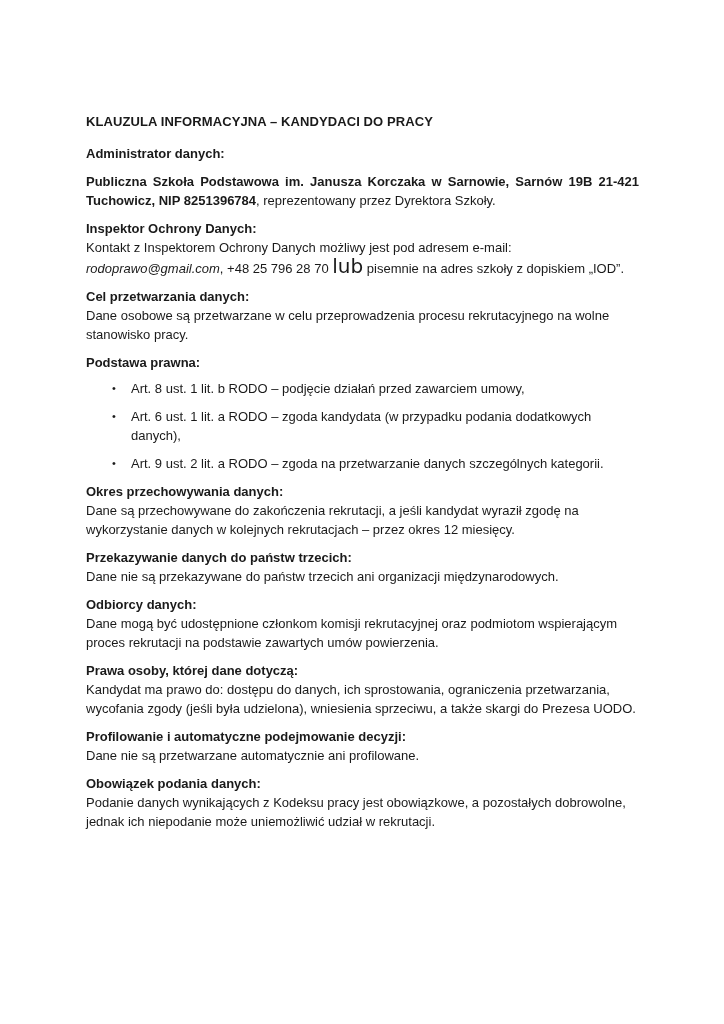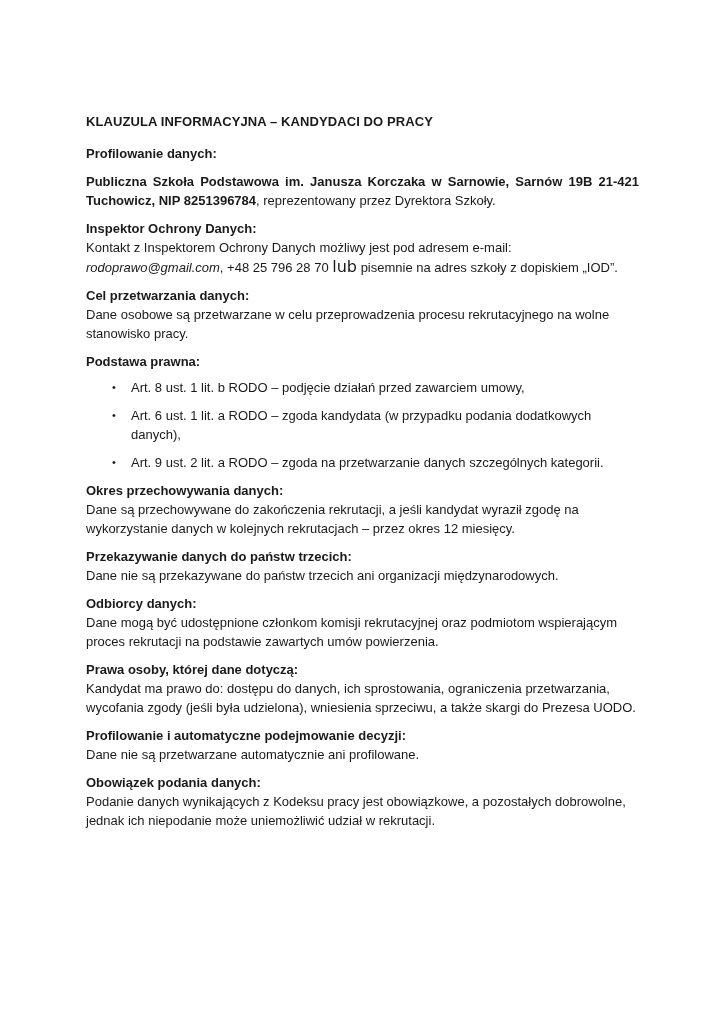--- a/index.html
+++ b/index.html
@@ -23,21 +23,21 @@
     font-weight: bold;
     margin-bottom: 13px;
     letter-spacing: 0.1px;
   }
   .block { margin-bottom: 9px; }
   .heading { font-weight: bold; }
   .body-text { font-weight: normal; }
   .justified { text-align: justify; }
   .bold-run { font-weight: bold; }
   .italic-run { font-style: italic; }
-  .alt-font-run { font-family: "DejaVu Sans", sans-serif; font-size: 16px; }
+  .alt-font-run { font-family: "DejaVu Sans", sans-serif; font-size: 20px; }
   ul.bullet-list {
     list-style: none;
     margin-top: 7px;
   }
   ul.bullet-list li {
     position: relative;
     padding-left: 45px;
     margin-bottom: 9px;
   }
   ul.bullet-list li .bullet-glyph {
@@ -48,21 +48,21 @@
   }
 </style>
 </head>
 <body>
 
 <div class="page">
 
   <div class="doc-title">KLAUZULA INFORMACYJNA – KANDYDACI DO PRACY</div>
 
   <div class="block">
-    <div class="heading">Profilowanie danych:</div>
+    <div class="heading">Administrator danych:</div>
   </div>
 
   <div class="block justified">
     <span class="bold-run">Publiczna Szkoła Podstawowa im. Janusza Korczaka w Sarnowie, Sarnów 19B 21-421 Tuchowicz, NIP 8251396784</span><span class="body-text">, reprezentowany przez Dyrektora Szkoły.</span>
   </div>
 
   <div class="block">
     <div class="heading">Inspektor Ochrony Danych:</div>
     <div class="body-text">
       <span>Kontakt z Inspektorem Ochrony Danych możliwy jest pod adresem e-mail: </span><span class="italic-run">rodoprawo@gmail.com</span><span>, +48 25 796 28 70 </span><span class="alt-font-run">lub</span><span> pisemnie na adres szkoły z dopiskiem „IOD”.</span>

